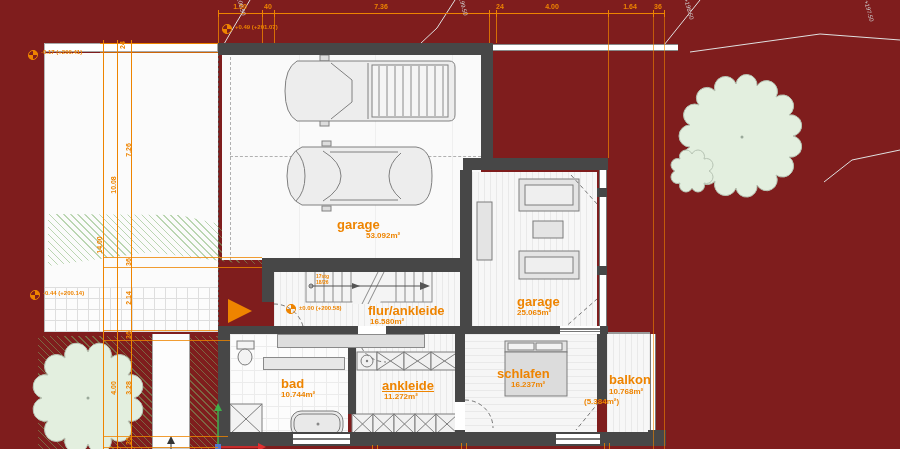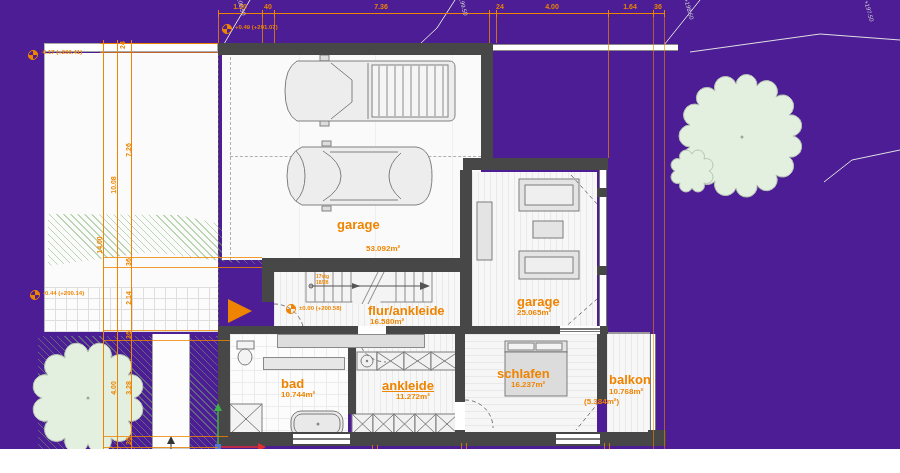--- a/index.html
+++ b/index.html
@@ -1,16 +1,16 @@
 <!DOCTYPE html>
 <html><head>
 <meta charset="utf-8">
 <style>
   html,body{margin:0;padding:0;background:#fff;}
-  #plan{position:relative;width:900px;height:449px;background:#4c1d95;overflow:hidden;
+  #plan{position:relative;width:900px;height:449px;background:#7f1d1d;overflow:hidden;
         font-family:"Liberation Sans",sans-serif;}
   .abs{position:absolute;}
   .w{position:absolute;background:#474747;}
   .or{position:absolute;background:#EE8400;}
   .dlab{position:absolute;color:#EE8400;font:bold 7px "Liberation Sans",sans-serif;
         white-space:nowrap;transform:translate(-50%,0);}
   .dlabv{position:absolute;color:#EE8400;font:bold 7px "Liberation Sans",sans-serif;
         white-space:nowrap;transform:translate(-50%,-50%) rotate(-90deg);}
   .rname{position:absolute;color:#EE8400;font:bold 13px "Liberation Sans",sans-serif;white-space:nowrap;}
   .rarea{position:absolute;color:#EE8400;font:bold 8px "Liberation Sans",sans-serif;white-space:nowrap;}
@@ -333,34 +333,34 @@
 
   <span class="snote" style="left:316px;top:273px;">17stg</span>
   <span class="snote" style="left:316px;top:279px;">18/26</span>
 
   <span class="clab" style="left:230px;top:2px;">+200.50</span>
   <span class="clab" style="left:452px;top:2px;">+199.50</span>
   <span class="clab" style="left:678px;top:6px;">+198.50</span>
   <span class="clab" style="left:858px;top:8px;">+197.50</span>
 
   <div class="rname" style="left:337px;top:217px;">garage</div>
-  <div class="rarea" style="left:339px;top:244px;padding-left:27px;">53.092m²</div>
+  <div class="rarea" style="left:339px;top:231px;padding-left:27px;">53.092m²</div>
 
   <div class="rname" style="left:368px;top:303px;">flur/ankleide</div>
   <div class="rarea" style="left:370px;top:317px;">16.580m²</div>
 
   <div class="rname" style="left:517px;top:294px;">garage</div>
   <div class="rarea" style="left:517px;top:308px;">25.065m²</div>
 
   <div class="rname" style="left:497px;top:366px;">schlafen</div>
   <div class="rarea" style="left:511px;top:380px;">16.237m²</div>
 
   <div class="rname" style="left:281px;top:376px;">bad</div>
   <div class="rarea" style="left:281px;top:390px;">10.744m²</div>
 
   <div class="rname" style="left:382px;top:378px;text-decoration:underline;">ankleide</div>
-  <div class="rarea" style="left:384px;top:392px;margin-left:12px;">11.272m²</div>
+  <div class="rarea" style="left:384px;top:392px;">11.272m²</div>
 
   <div class="rname" style="left:609px;top:372px;text-align:right;">balkon</div>
   <div class="rarea" style="left:609px;top:387px;">10.768m²</div>
   <div class="rarea" style="left:584px;top:397px;">(5.384m²)</div>
 
 </div>
 
 </body></html>

